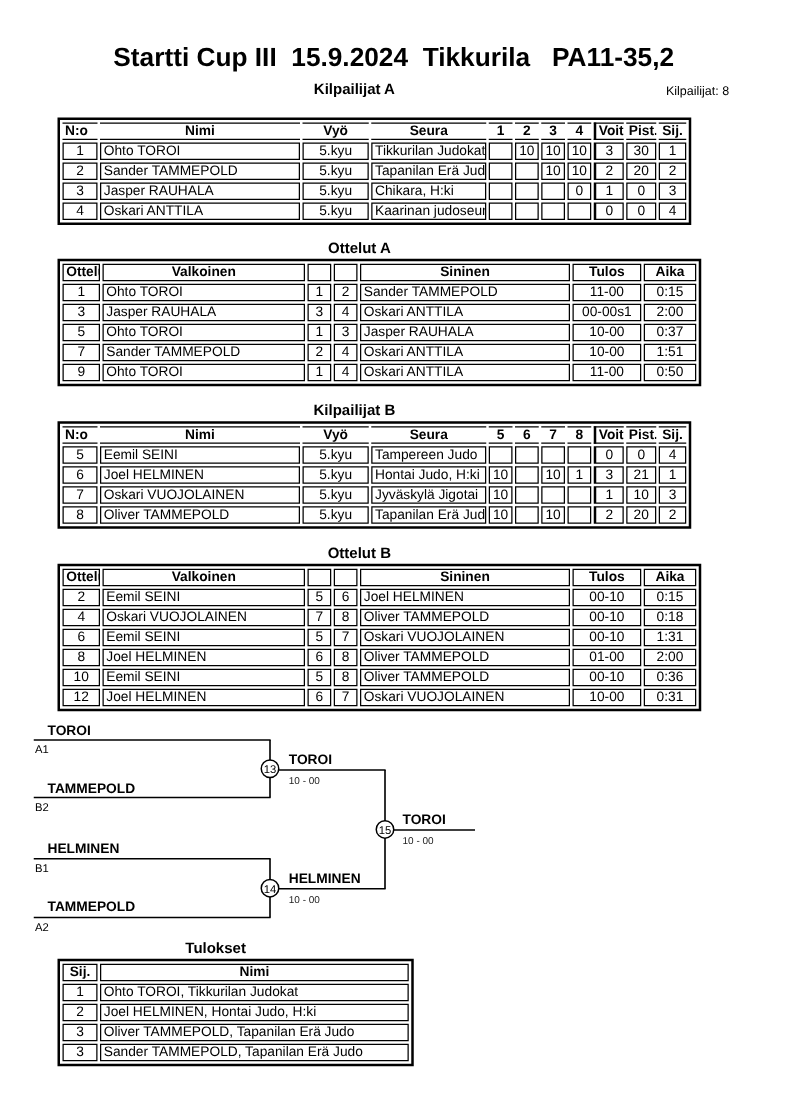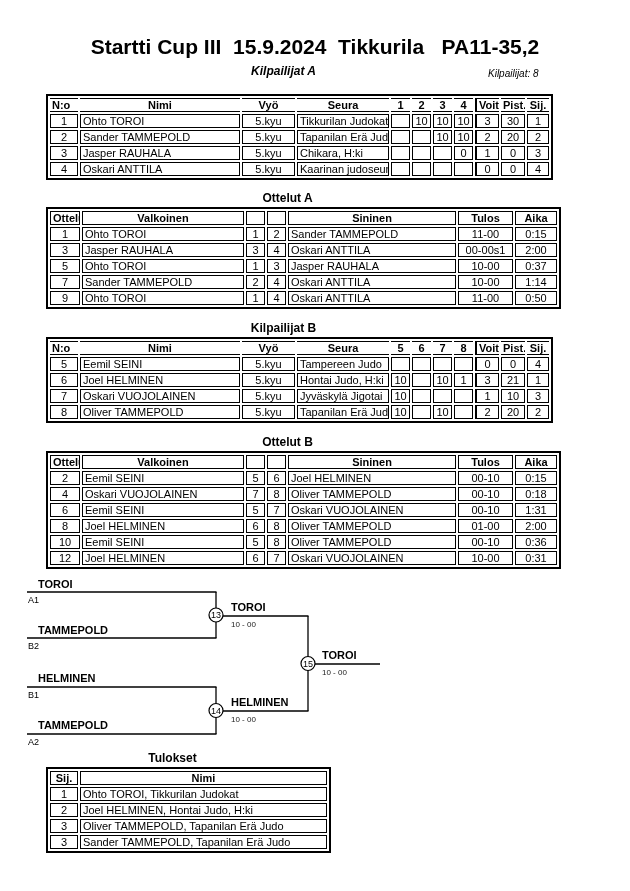--- a/index.html
+++ b/index.html
@@ -5,25 +5,25 @@
   html,body { margin:0; padding:0; }
   body {
     width:630px; height:891px; overflow:hidden;
     background:#fff; color:#000;
     font-family:"Liberation Sans","DejaVu Sans",sans-serif;
   }
   .page-title {
     margin:36px 0 0 0; text-align:center;
     font-size:21px; line-height:22px; font-weight:bold; white-space:pre;
   }
-  .subhead-row { position:relative; width:507px; margin:6px 0 16px 30px; height:14px;font-style:italic; }
+  .subhead-row { position:relative; width:507px; margin:6px 0 16px 30px; height:14px; }
   .subhead { text-align:center; font-size:12px; line-height:14px; font-weight:bold; }
   .participants-note {
     position:absolute; top:4px; left:458px; width:140px;
-    font-size:10px; font-weight:normal; text-align:left; white-space:nowrap;
+    font-size:10px; font-weight:normal; text-align:center; white-space:nowrap;
   }
   table.grid {
     border-collapse:separate; border-spacing:2px;
     border:2px solid #000; margin-left:46px; table-layout:fixed; background:#fff;
   }
   .grid td, .grid th {
     border:1px solid #000; box-sizing:border-box;
     height:14px; font-size:11px; line-height:12px; padding:0 2px;
     overflow:hidden; white-space:nowrap;
   }
@@ -192,21 +192,21 @@
     <td class="c">10-00</td>
     <td class="c">0:37</td>
   </tr>
   <tr>
     <td class="c">7</td>
     <td class="l">Sander TAMMEPOLD</td>
     <td class="c">2</td>
     <td class="c">4</td>
     <td class="l">Oskari ANTTILA</td>
     <td class="c">10-00</td>
-    <td class="c">1:14</td>
+    <td class="c">1:51</td>
   </tr>
   <tr>
     <td class="c">9</td>
     <td class="l">Ohto TOROI</td>
     <td class="c">1</td>
     <td class="c">4</td>
     <td class="l">Oskari ANTTILA</td>
     <td class="c">11-00</td>
     <td class="c">0:50</td>
   </tr>

